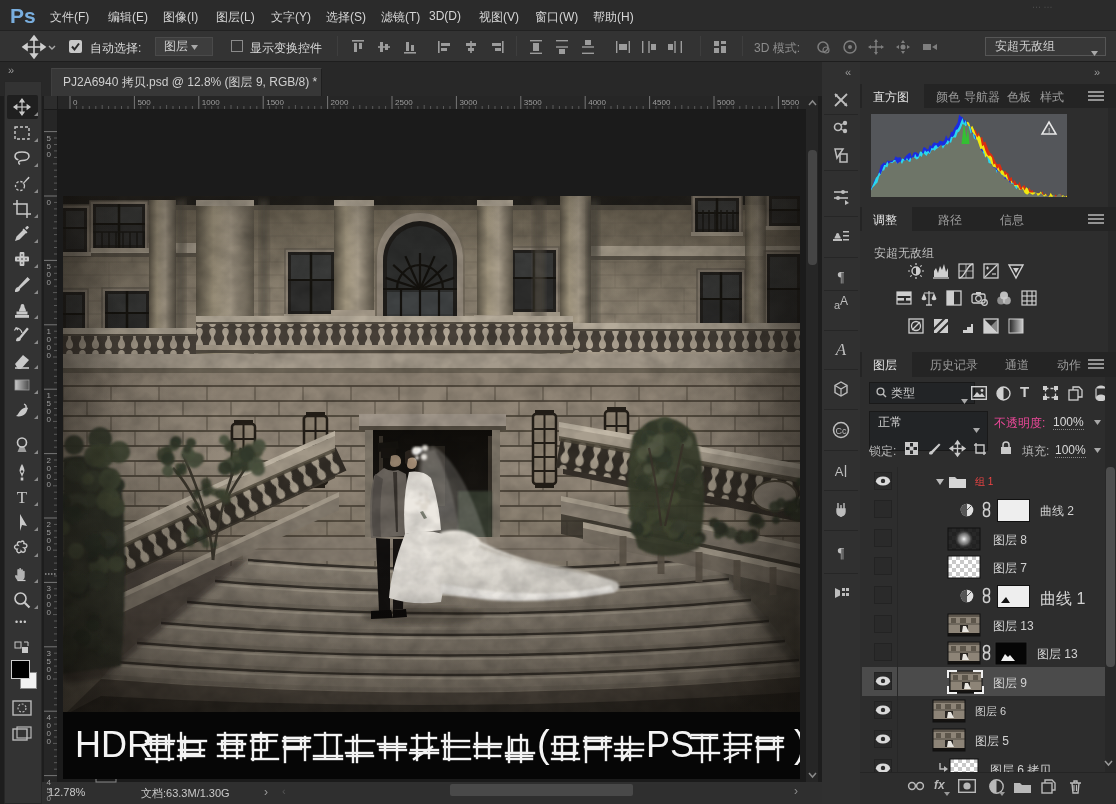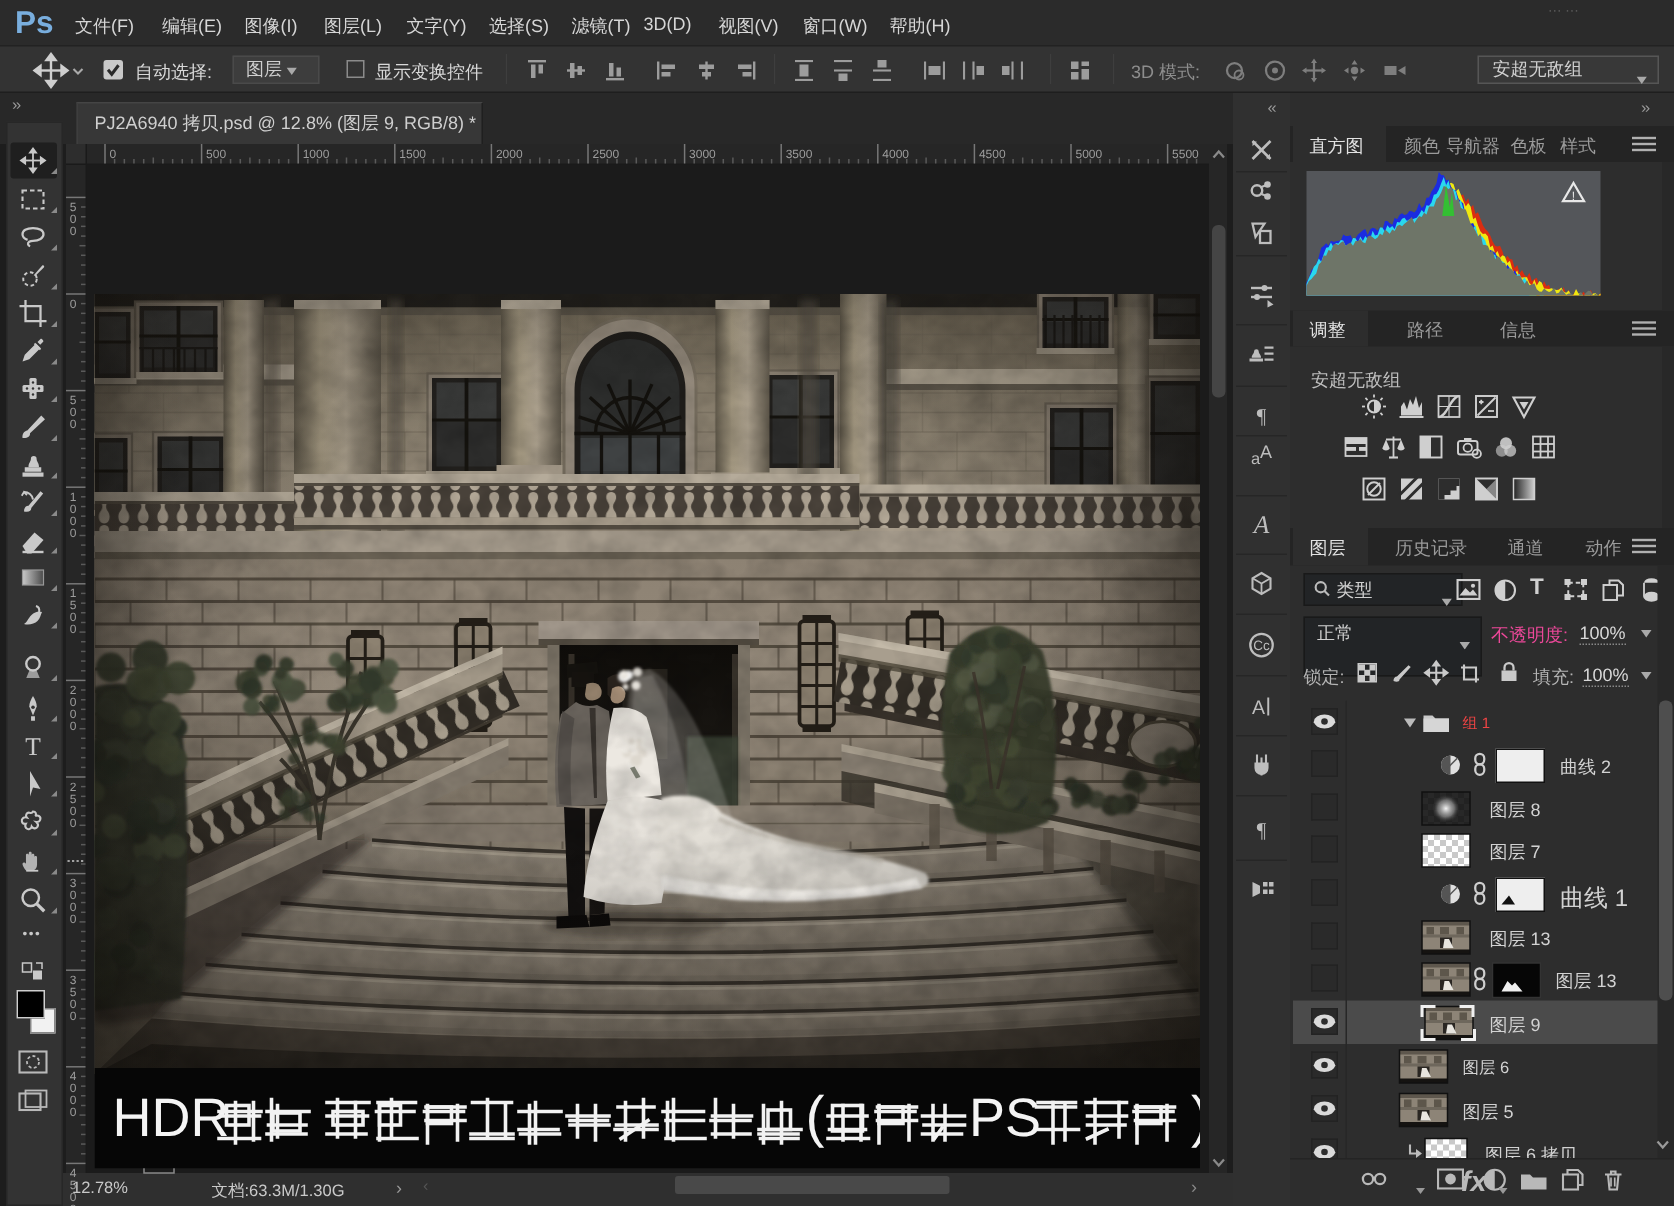--- a/index.html
+++ b/index.html
@@ -946,21 +946,21 @@
     <svg class="ab" width="28" height="20" style="left:90px;top:292px">
       <rect width="28" height="20" fill="url(#chk)"></rect>
       <rect width="28" height="20" fill="none" stroke="#111"></rect>
     </svg>
     <div class="ab" style="left:130px;top:295px;font-size:12px;color:#d2d2d2;white-space:nowrap">图层 6 拷贝</div>
   </div><div class="ab" style="left:860px;top:772px;width:256px;height:32px;background:#2d2d2d;border-top:1px solid #242424"></div><svg class="ab" width="18" height="10" style="left:907px;top:781px">
     <g fill="none" stroke="#b9b9b9" stroke-width="1.5">
       <circle cx="5" cy="5" r="3.4"></circle>
       <circle cx="13" cy="5" r="3.4"></circle>
     </g>
-  </svg><div class="ab" style="left:934px;top:778px;font-size:19px;color:#b9b9b9;white-space:nowrap;margin-left:40px;"><i><b>fx</b></i></div><svg class="ab" width="6" height="4" style="left:944px;top:792px">
+  </svg><div class="ab" style="left:934px;top:778px;font-size:12px;color:#b9b9b9;white-space:nowrap;"><i><b>fx</b></i></div><svg class="ab" width="6" height="4" style="left:944px;top:792px">
     <path d="M0 0h6L3 4z" fill="#999"></path>
   </svg><svg class="ab" width="18" height="14" style="left:958px;top:779px">
     <rect x="0.7" y="0.7" width="16.6" height="12.6" fill="none" stroke="#b9b9b9" stroke-width="1.4"></rect>
     <circle cx="9" cy="7" r="3.6" fill="#b9b9b9"></circle>
   </svg><svg class="ab" width="15" height="15" style="left:989px;top:779px">
     <circle cx="7.5" cy="7.5" r="6.7" fill="none" stroke="#b9b9b9" stroke-width="1.4"></circle>
     <path d="M7.5 0.8a6.7 6.7 0 000 13.4z" fill="#b9b9b9"></path>
   </svg><svg class="ab" width="6" height="4" style="left:999px;top:792px">
     <path d="M0 0h6L3 4z" fill="#999"></path>
   </svg><svg class="ab" width="19" height="14" style="left:1013px;top:780px">

